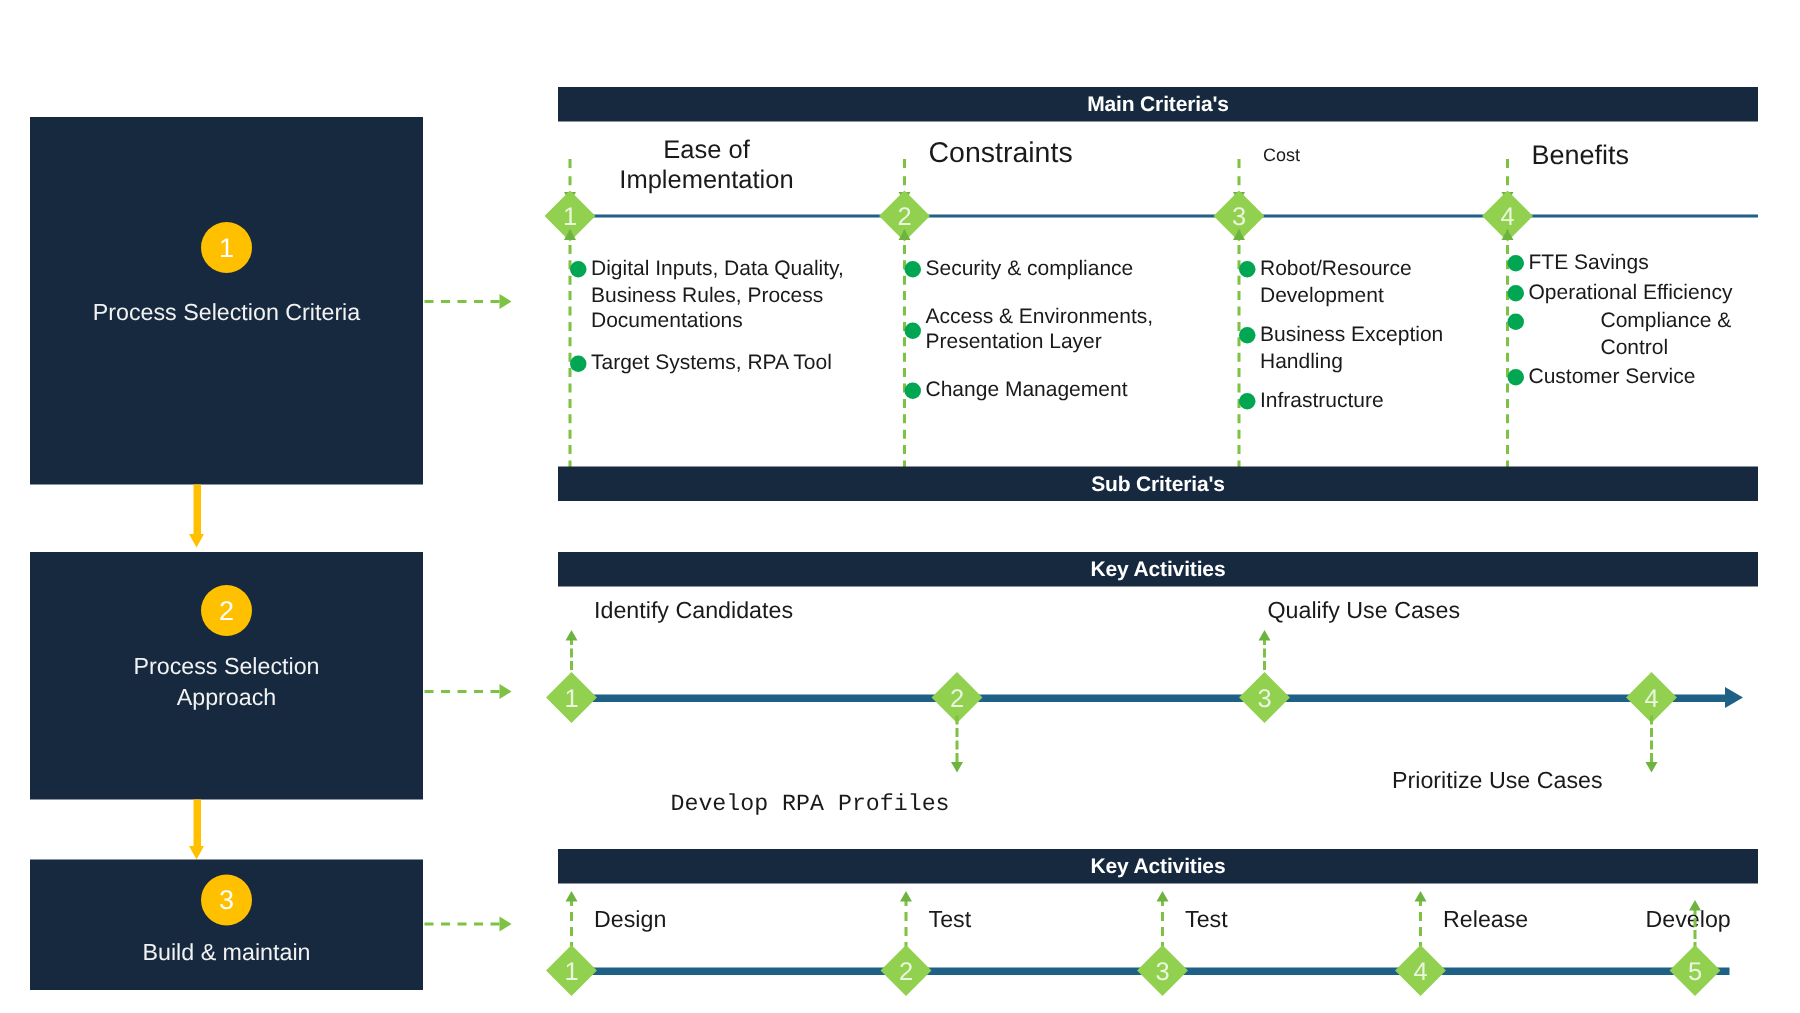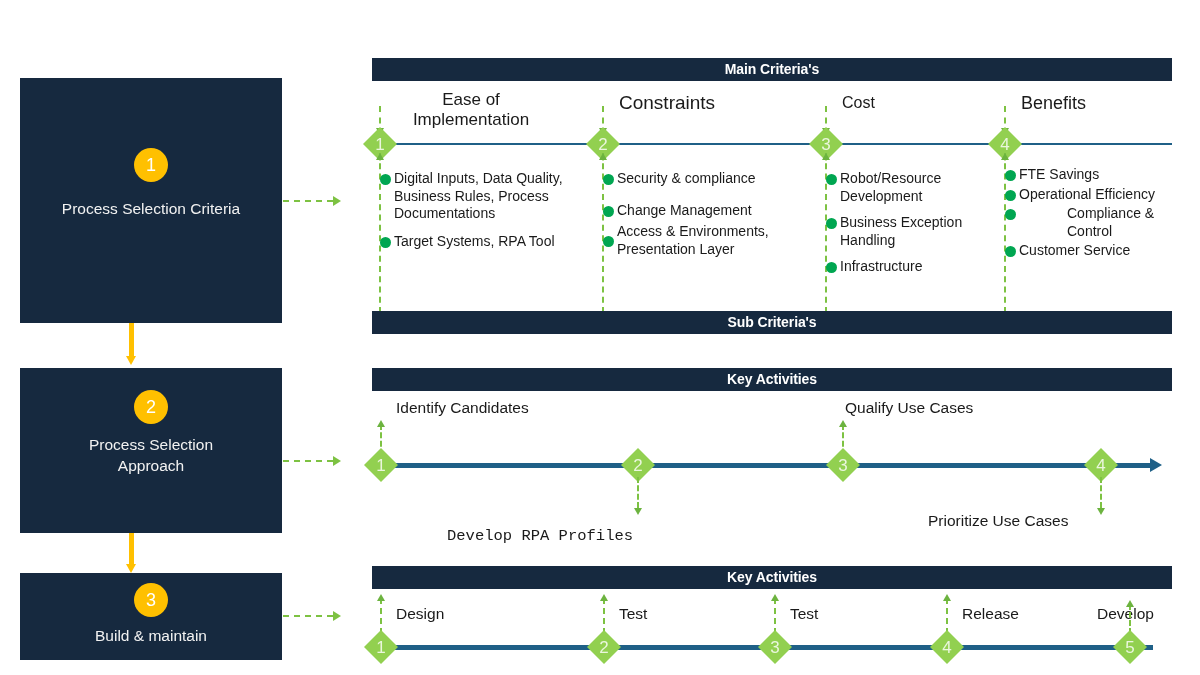--- a/index.html
+++ b/index.html
@@ -228,41 +228,41 @@
   <div class="stem" style="left:598px;top:153px;height:160px;">
     <div class="sline" style="top:0;height:160px;"></div>
     <div class="stip-up" style="top:0;"></div>
   </div>
   <div class="cat-title" style="left:619px;top:93px;font-size:19px;">Constraints</div>
   <div class="bullets" style="left:603px;top:170px;width:205px;">
     <div class="bullet-row" style="margin-bottom:14px;">
       <span class="bullet-dot"></span>
       <span class="bullet-text">Security &amp; compliance</span>
     </div>
-    <div class="bullet-row">
-      <span class="bullet-dot"></span>
-      <span class="bullet-text">Change Management</span>
-    </div>
     <div class="bullet-row" style="margin-bottom:14px;">
       <span class="bullet-dot" style="top:13px;"></span>
       <span class="bullet-text">Access &amp; Environments, Presentation Layer</span>
+    </div>
+    <div class="bullet-row">
+      <span class="bullet-dot"></span>
+      <span class="bullet-text">Change Management</span>
     </div>
   </div>
 
   <div class="stem" style="left:821px;top:100px;height:35px;">
     <div class="sline" style="top:6px;height:29px;"></div>
     <div class="stip-down" style="bottom:0;"></div>
   </div>
   <div class="diamond" style="left:814px;top:132px;"></div>
   <div class="diamond-num" style="left:813px;top:136px;">3</div>
   <div class="stem" style="left:821px;top:153px;height:160px;">
     <div class="sline" style="top:0;height:160px;"></div>
     <div class="stip-up" style="top:0;"></div>
   </div>
-  <div class="cat-title" style="left:842px;top:93px;font-size:16px;">Cost</div>
+  <div class="cat-title" style="left:842px;top:93px;font-size:12px;">Cost</div>
   <div class="bullets" style="left:826px;top:170px;width:165px;">
     <div class="bullet-row" style="margin-bottom:9px;">
       <span class="bullet-dot"></span>
       <span class="bullet-text">Robot/Resource Development</span>
     </div>
     <div class="bullet-row" style="margin-bottom:9px;">
       <span class="bullet-dot"></span>
       <span class="bullet-text">Business Exception Handling</span>
     </div>
     <div class="bullet-row">

